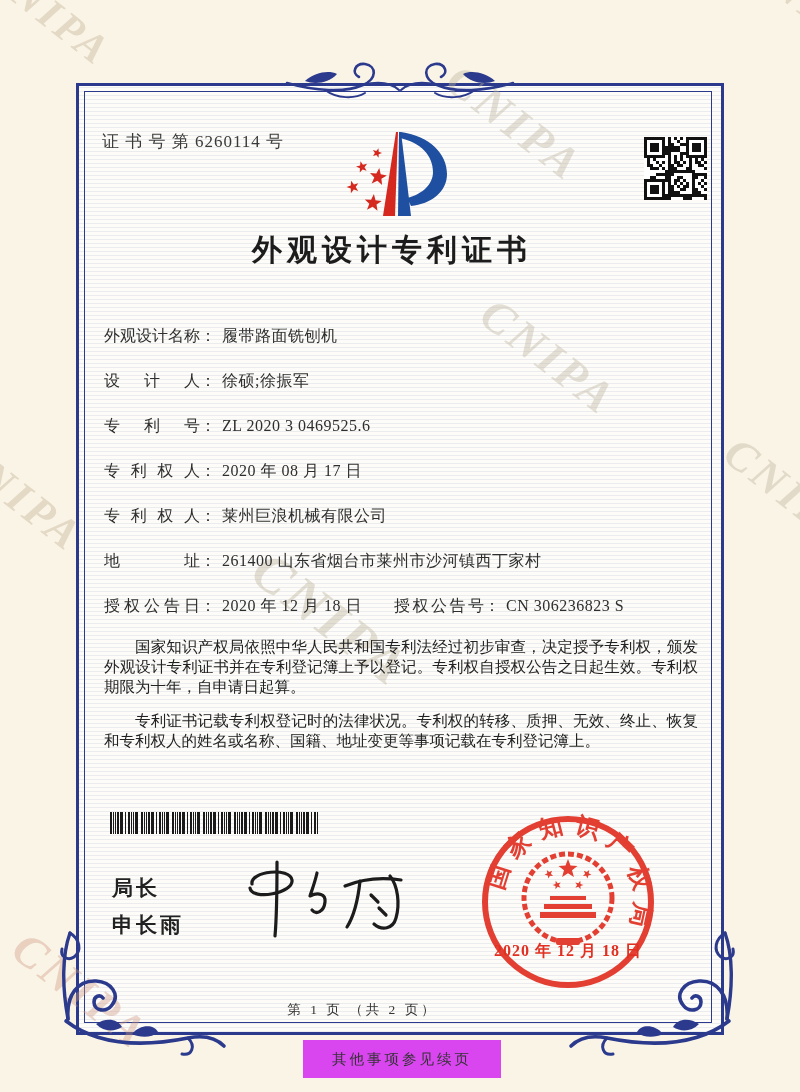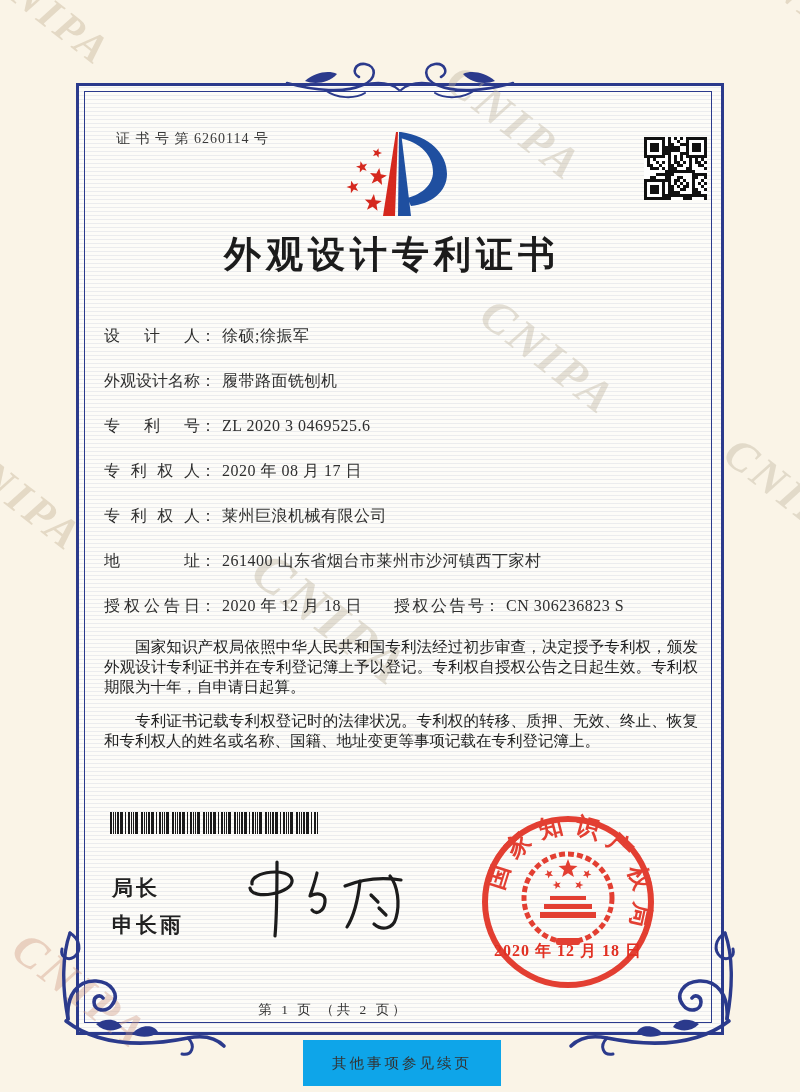--- a/index.html
+++ b/index.html
@@ -29,27 +29,27 @@
   .w4{top:330px;left:470px;font-size:46px;color:rgba(190,180,158,.40);}
   .w5{top:470px;left:-58px;font-size:44px;color:rgba(185,165,135,.35);}
   .w6{top:468px;left:714px;font-size:44px;color:rgba(190,180,158,.40);}
   .w7{top:588px;left:240px;font-size:54px;color:rgba(188,178,152,.40);}
   .w8{top:964px;left:2px;font-size:46px;color:rgba(205,150,125,.38);}
 
   .orn{position:absolute;pointer-events:none;}
   .orn path{fill:none;stroke:var(--border);stroke-linecap:round;}
   .orn .leaf{fill:var(--border);stroke:none;}
 
-  .cert-no{position:absolute;left:116px;top:130px;font-size:14px;letter-spacing:1px;color:#3a3a3a;}
+  .cert-no{position:absolute;left:102px;top:130px;font-size:17px;letter-spacing:1px;color:#3a3a3a;}
 
   .logo{position:absolute;left:335px;top:126px;}
   .qr{position:absolute;left:644px;top:137px;background:#fff;}
 
   .title{position:absolute;left:0;top:230px;width:784px;margin:0;text-align:center;
-         font-size:37px;font-weight:700;letter-spacing:5px;color:#1c1c1c;}
+         font-size:30px;font-weight:700;letter-spacing:5px;color:#1c1c1c;}
 
   .fields{position:absolute;left:104px;top:326px;width:600px;font-size:16px;}
   .field-row{height:45px;}
   .f-label{display:inline-block;width:96px;text-align:justify;text-align-last:justify;vertical-align:top;}
   .f-colon{display:inline-block;margin-right:6px;}
   .f-value{letter-spacing:.5px;}
   .grant-row{display:flex;}
   .g2{margin-left:32px;}
   .g2 .f-label{width:90px;}
 
@@ -64,22 +64,22 @@
             font-size:21px;font-weight:700;letter-spacing:3px;color:#222;}
   .director div{margin-bottom:9px;}
   .signature{position:absolute;left:222px;top:856px;}
   .signature path{fill:none;stroke:#1c1c1c;stroke-width:3.2;stroke-linecap:round;stroke-linejoin:round;}
 
   .seal{position:absolute;left:478px;top:812px;opacity:.92;}
   .seal-date{position:absolute;left:448px;top:941px;width:240px;text-align:center;
              color:var(--seal_red);font-size:16px;font-weight:700;letter-spacing:1px;}
 
   .page-no{position:absolute;left:0;top:1001px;width:667px;text-align:center;
-           font-size:13.5px;letter-spacing:3px;color:#333;}
-  .note-box{position:absolute;left:303px;top:1040px;width:198px;height:46px;background:#0ea5e9;
+           font-size:13.5px;letter-spacing:3px;color:#333;padding-left:29px;}
+  .note-box{position:absolute;left:303px;top:1040px;width:198px;height:38px;background:#d946ef;
             display:flex;align-items:center;justify-content:center;font-size:14.5px;
             letter-spacing:3px;color:#333;}
 </style>
 </head>
 <body>
 
 <div class="page">
 
   <div class="inner-panel"></div>
   <div class="frame frame-outer"></div>
@@ -390,24 +390,24 @@
       <rect x="39" y="60" width="3" height="3" fill="#111"></rect>
       <rect x="42" y="60" width="3" height="3" fill="#111"></rect>
       <rect x="45" y="60" width="3" height="3" fill="#111"></rect>
       <rect x="60" y="60" width="3" height="3" fill="#111"></rect>
     </svg>
 
   <h1 class="title">外观设计专利证书</h1>
 
   <div class="fields">
     <div class="field-row">
+      <span class="f-label">外观设计名称</span><span class="f-colon">：</span><span class="f-value">履带路面铣刨机</span>
+    </div>
+    <div class="field-row">
       <span class="f-label">设计人</span><span class="f-colon">：</span><span class="f-value">徐硕;徐振军</span>
-    </div>
-    <div class="field-row">
-      <span class="f-label">外观设计名称</span><span class="f-colon">：</span><span class="f-value">履带路面铣刨机</span>
     </div>
     <div class="field-row">
       <span class="f-label">专利号</span><span class="f-colon">：</span><span class="f-value">ZL 2020 3 0469525.6</span>
     </div>
     <div class="field-row">
       <span class="f-label">专利权人</span><span class="f-colon">：</span><span class="f-value">2020 年 08 月 17 日</span>
     </div>
     <div class="field-row">
       <span class="f-label">专利权人</span><span class="f-colon">：</span><span class="f-value">莱州巨浪机械有限公司</span>
     </div>

